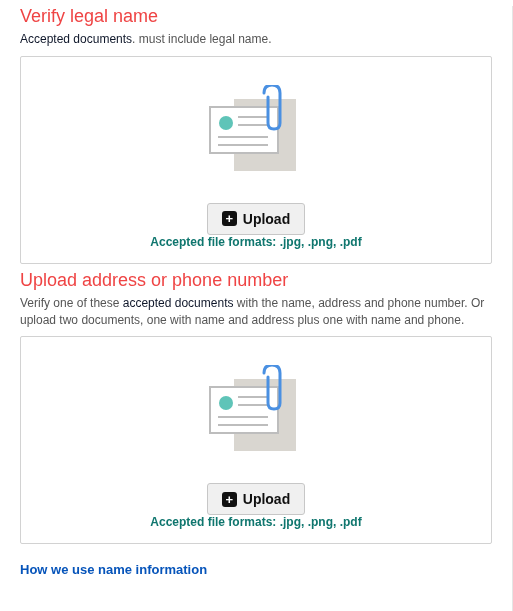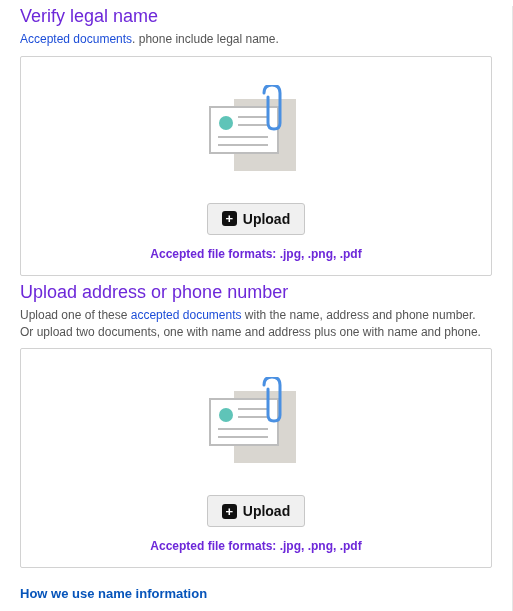--- a/index.html
+++ b/index.html
@@ -13,32 +13,32 @@
     }
     .page {
       width: 100%;
       height: 100%;
       border-right: 1px solid #e5e5e5;
       padding: 0 20px 20px 20px;
     }
     .section-title {
       font-size: 18px;
       font-weight: 400;
-      color: #6d28d9;
+      color: #ef4444;
       margin-top: 6px;
       margin-bottom: 4px;
     }
     .subtext {
       font-size: 12px;
       color: #555;
       margin-bottom: 8px;
       line-height: 1.4;
     }
     .subtext a {
-      color: #1d4ed8;
+      color: #0f172a;
       text-decoration: none;
     }
     .link {
       color: #0654ba;
       text-decoration: none;
       cursor: pointer;
     }
     .upload-box {
       border: 1px solid #d2d2d2;
       border-radius: 2px;
@@ -70,39 +70,39 @@
       color: #fff;
       border-radius: 3px;
       display: inline-flex;
       align-items: center;
       justify-content: center;
       font-size: 13px;
       line-height: 1;
       font-weight: 700;
     }
     .formats {
-      margin-top: 12px;
+      margin-top: 0;
       font-size: 12px;
       font-weight: 700;
-      color: #6d28d9;
+      color: #0f766e;
     }
     .info-link {
       margin-top: 18px;
       font-size: 13px;
       font-weight: 700;
     }
   </style>
 </head>
 <body>
 
 <div class="page">
 
   <div class="section-title">Verify legal name</div>
   <div class="subtext">
-    <a class="link">Accepted documents</a><span>. phone include legal name.</span>
+    <a class="link">Accepted documents</a><span>. must include legal name.</span>
   </div>
 
   <div class="upload-box">
     <span class="doc-icon">
       <svg width="100" height="90" viewBox="0 0 100 90">
 
         <rect x="28" y="14" width="62" height="72" fill="#d9d6d0"></rect>
 
         <rect x="4" y="22" width="68" height="46" fill="#ffffff" stroke="#bdbdbd" stroke-width="2"></rect>
         <circle cx="20" cy="38" r="7" fill="#5fc4b8"></circle>
@@ -118,21 +118,21 @@
       <button class="upload-btn">
         <span class="plus-square">+</span>
         <span>Upload</span>
       </button>
     </div>
     <div class="formats">Accepted file formats: .jpg, .png, .pdf</div>
   </div>
 
   <div class="section-title">Upload address or phone number</div>
   <div class="subtext">
-    <span>Upload one of these </span><a class="link">accepted documents</a><span> with the name, address and phone number. Or upload two documents, one with name and address plus one with name and phone.</span>
+    <span>Verify one of these </span><a class="link">accepted documents</a><span> with the name, address and phone number. Or upload two documents, one with name and address plus one with name and phone.</span>
   </div>
 
   <div class="upload-box">
     <span class="doc-icon">
       <svg width="100" height="90" viewBox="0 0 100 90">
         <rect x="28" y="14" width="62" height="72" fill="#d9d6d0"></rect>
         <rect x="4" y="22" width="68" height="46" fill="#ffffff" stroke="#bdbdbd" stroke-width="2"></rect>
         <circle cx="20" cy="38" r="7" fill="#5fc4b8"></circle>
         <line x1="32" y1="32" x2="62" y2="32" stroke="#bdbdbd" stroke-width="2"></line>
         <line x1="32" y1="40" x2="62" y2="40" stroke="#bdbdbd" stroke-width="2"></line>

